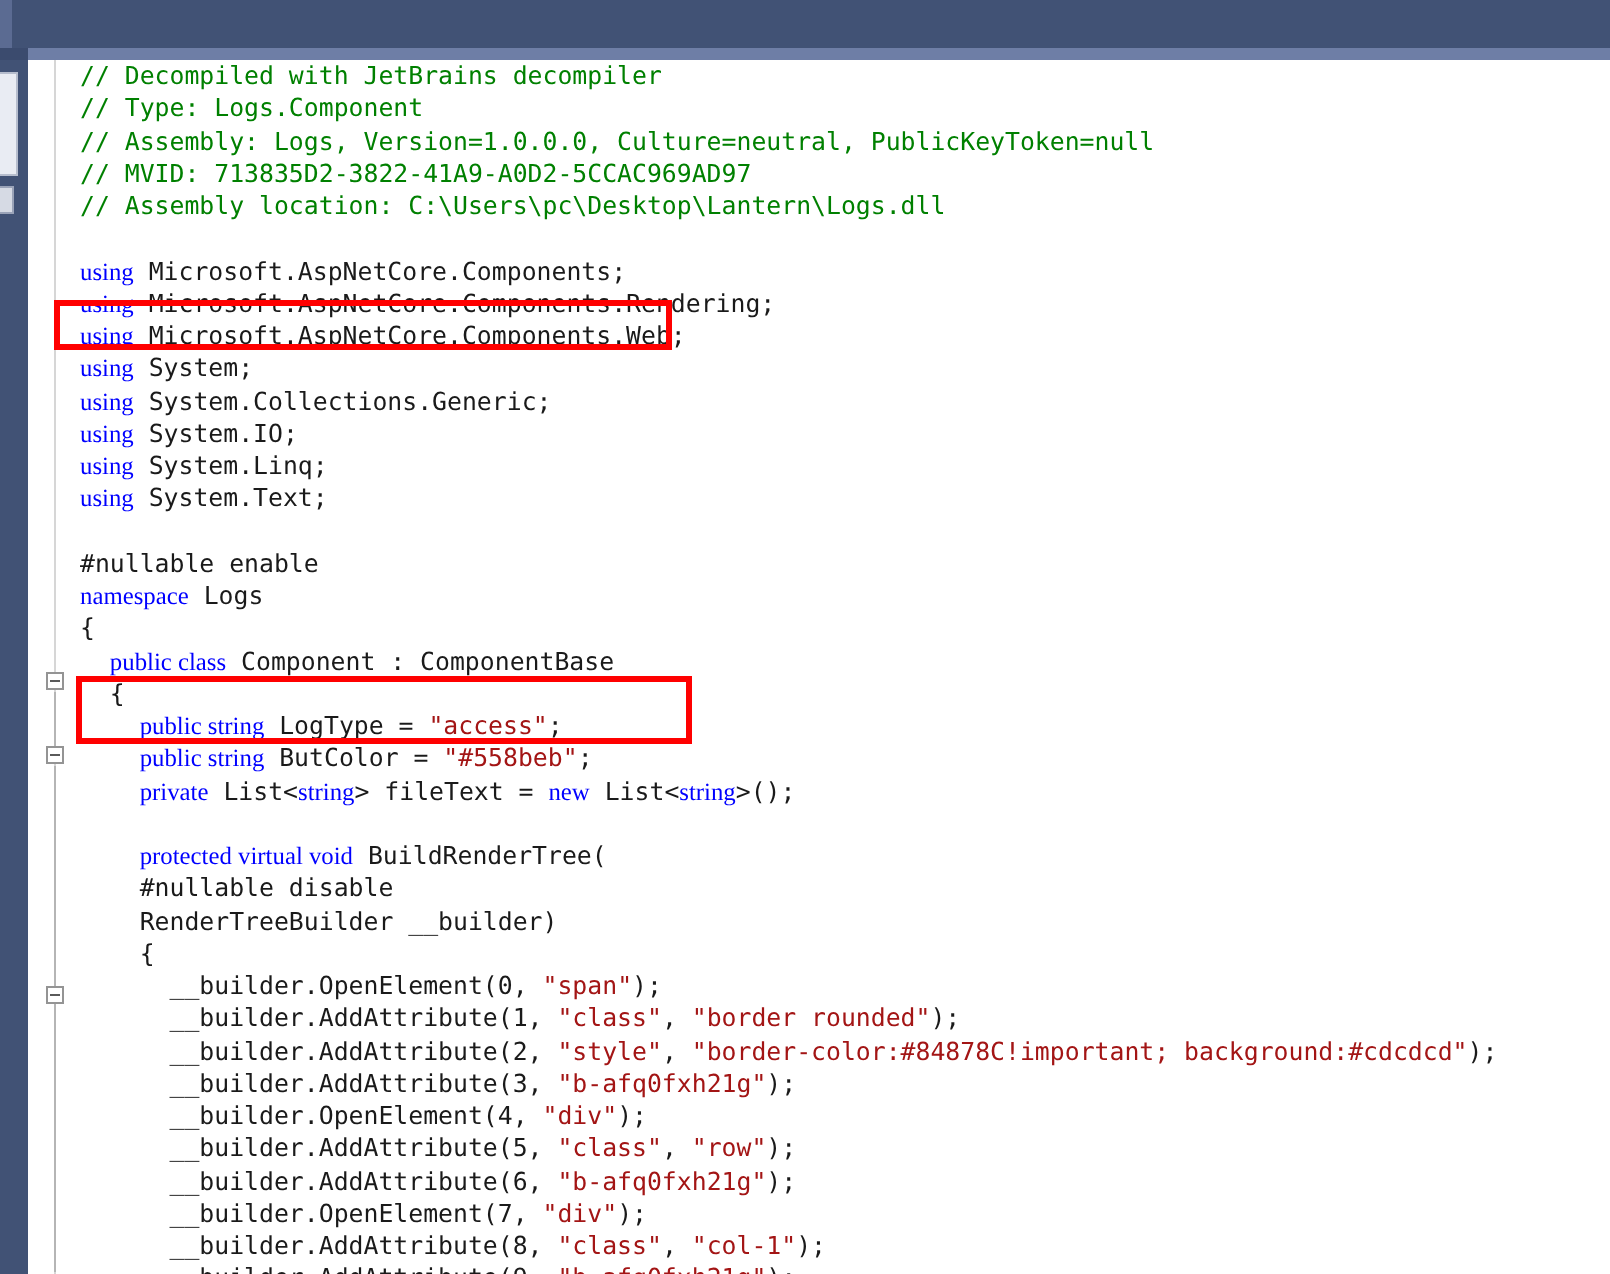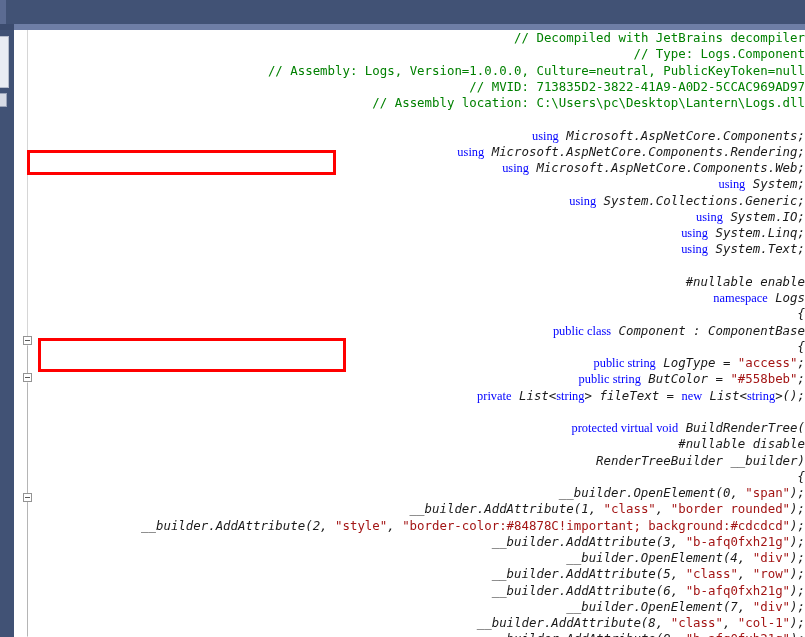--- a/index.html
+++ b/index.html
@@ -17,32 +17,32 @@
 
   
   .leftstrip{position:absolute;left:0;top:30px;width:14px;height:607px;background:#415275;}
   .leftstrip-top{position:absolute;left:0;top:24px;width:14px;height:6px;background:#3b4b6e;}
 
   
   .peek-panel{position:absolute;left:0;top:36px;width:9px;height:52px;background:#e9ecf3;border:1px solid #b6bdcd;border-left:none;box-sizing:border-box;}
   .peek-tab{position:absolute;left:0;top:93px;width:7px;height:14px;background:#d6dae4;border:1px solid #9aa3b8;border-left:none;box-sizing:border-box;}
 
   
-  .editor{position:absolute;left:14px;top:30px;width:791px;height:607px;background:#ffffff;overflow:hidden;text-align:right;}
+  .editor{position:absolute;left:14px;top:30px;width:791px;height:607px;background:#ffffff;overflow:hidden;}
   .gutter{position:absolute;left:0;top:0;width:22px;height:607px;background:#ffffff;}
   .gutter-rule{position:absolute;left:13px;top:0;width:1px;height:607px;background:#d6d6d6;}
 
   .code{position:absolute;left:22px;top:0;width:769px;height:607px;
         font-size:12.4px;line-height:16.25px;white-space:pre;color:#1a1a1a;letter-spacing:0px;}
   .ln{height:16.25px;padding-left:4px;}
 
   .kw{color:#0000ff;font-family:Liberation Serif, serif;}
   .cm{color:#008000;}
   .str{color:#a31515;}
-  .id{color:#1a1a1a;font-style:italic;}
+  .id{color:#1a1a1a;}
 
   
   .fold{position:absolute;width:9px;height:9px;border:1px solid #949494;background:#ffffff;box-sizing:border-box;}
   .fold:after{content:"";position:absolute;left:1px;top:3px;width:5px;height:1px;background:#5a5a5a;}
   .foldline{position:absolute;width:1px;background:#b5b5b5;}
 
   
   .redbox{position:absolute;border:3px solid #ff0000;box-sizing:border-box;background:transparent;}
 </style>
 </head>

